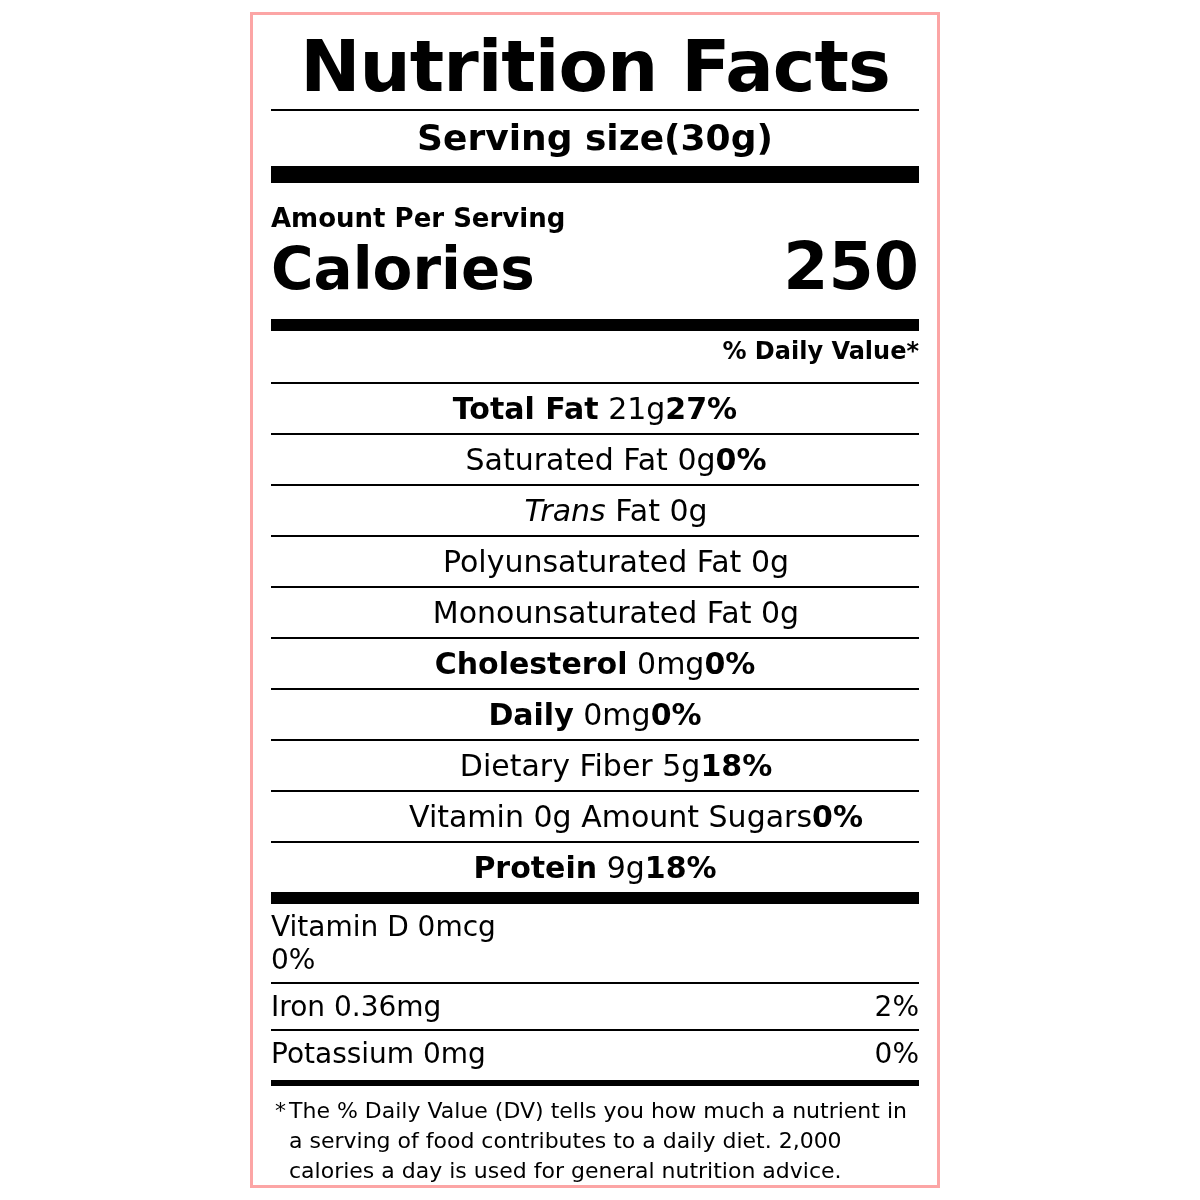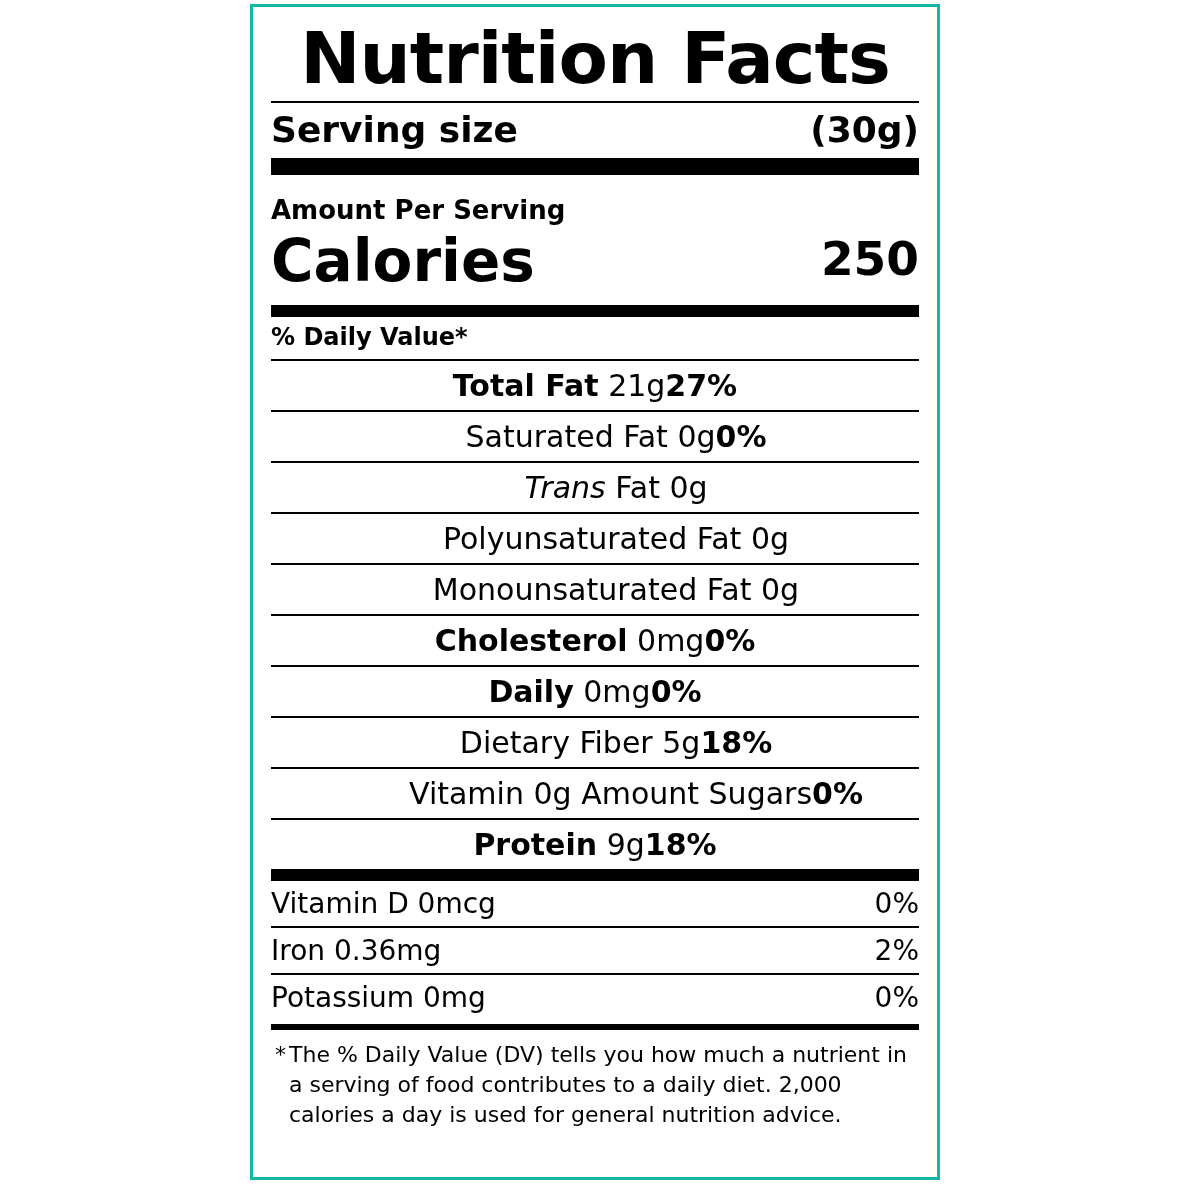--- a/index.html
+++ b/index.html
@@ -18,25 +18,25 @@
   .page {
     position: relative;
     width: 1200px;
     height: 1200px;
     background: #ffffff;
   }
 
   .label {
     position: absolute;
     left: 250px;
-    top: 4px;
+    top: 12px;
     width: 690px;
     height: 1176px;
     box-sizing: border-box;
-    border: 3px solid #14b8a6;
+    border: 3px solid #fca5a5;
     background: #ffffff;
     padding: 0 18px;
   }
 
   .inner {
     position: relative;
     width: 100%;
     height: 100%;
   }
 
@@ -51,59 +51,59 @@
     white-space: nowrap;
   }
 
   .rule-thin { border-bottom: 2px solid #000; }
   .rule-med { border-bottom: 6px solid #000; }
   .rule-thick { border-bottom: 17px solid #000; }
   .rule-black { border-bottom: 12px solid #000; }
 
   .row {
     display: flex;
-    justify-content: space-between;
+    justify-content: center;
     align-items: baseline;
   }
 
   .serving-row {
     font-size: 36px;
     padding: 6px 0 8px 0;
   }
   .serving-label { font-weight: bold; }
   .serving-value { font-weight: bold; }
 
   .amount-per {
     font-size: 26px;
     font-weight: bold;
     padding-top: 20px;
   }
 
   .cal-row {
     display: flex;
     justify-content: space-between;
     align-items: flex-end;
-    padding-bottom: 12px;
+    padding-bottom: 18px;
   }
   .cal-label {
     font-size: 58px;
     font-weight: bold;
     line-height: 64px;
   }
   .cal-value {
-    font-size: 47px;
+    font-size: 65px;
     font-weight: bold;
     line-height: 68px;
   }
 
   .dv-header {
     font-size: 24px;
     font-weight: bold;
-    text-align: left;
-    padding: 6px 0 8px 0;
+    text-align: right;
+    padding: 6px 0 17px 0;
   }
 
   .nut {
     display: flex;
     justify-content: center;
     align-items: baseline;
     font-size: 30px;
     padding: 7px 0 7px 0;
     border-top: 2px solid #000;
   }
@@ -212,21 +212,21 @@
         <span class="pct">0%</span>
       </div>
 
       <div class="nut">
         <span class="name"><b>Protein</b> <span>9g</span></span>
         <span class="pct">18%</span>
       </div>
 
       <div class="rule-black"></div>
 
-      <div class="vit" style="border-top:none;">
+      <div class="vit" style="border-top:none;flex-direction:column;">
         <span>Vitamin D 0mcg</span>
         <span>0%</span>
       </div>
       <div class="vit">
         <span>Iron 0.36mg</span>
         <span>2%</span>
       </div>
       <div class="vit">
         <span>Potassium 0mg</span>
         <span>0%</span>

